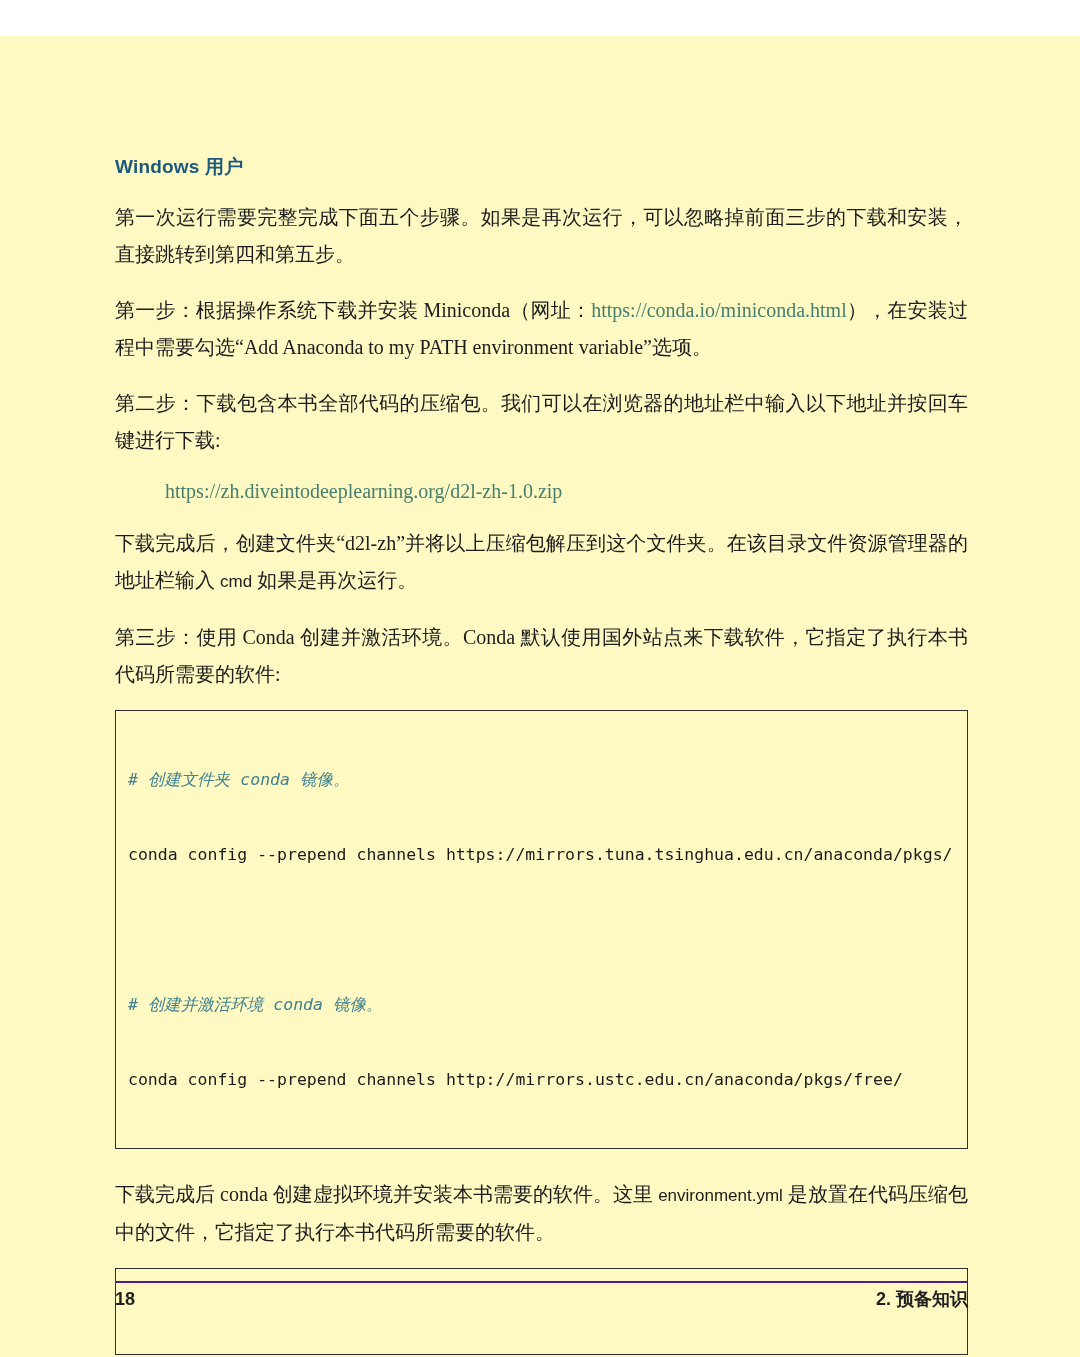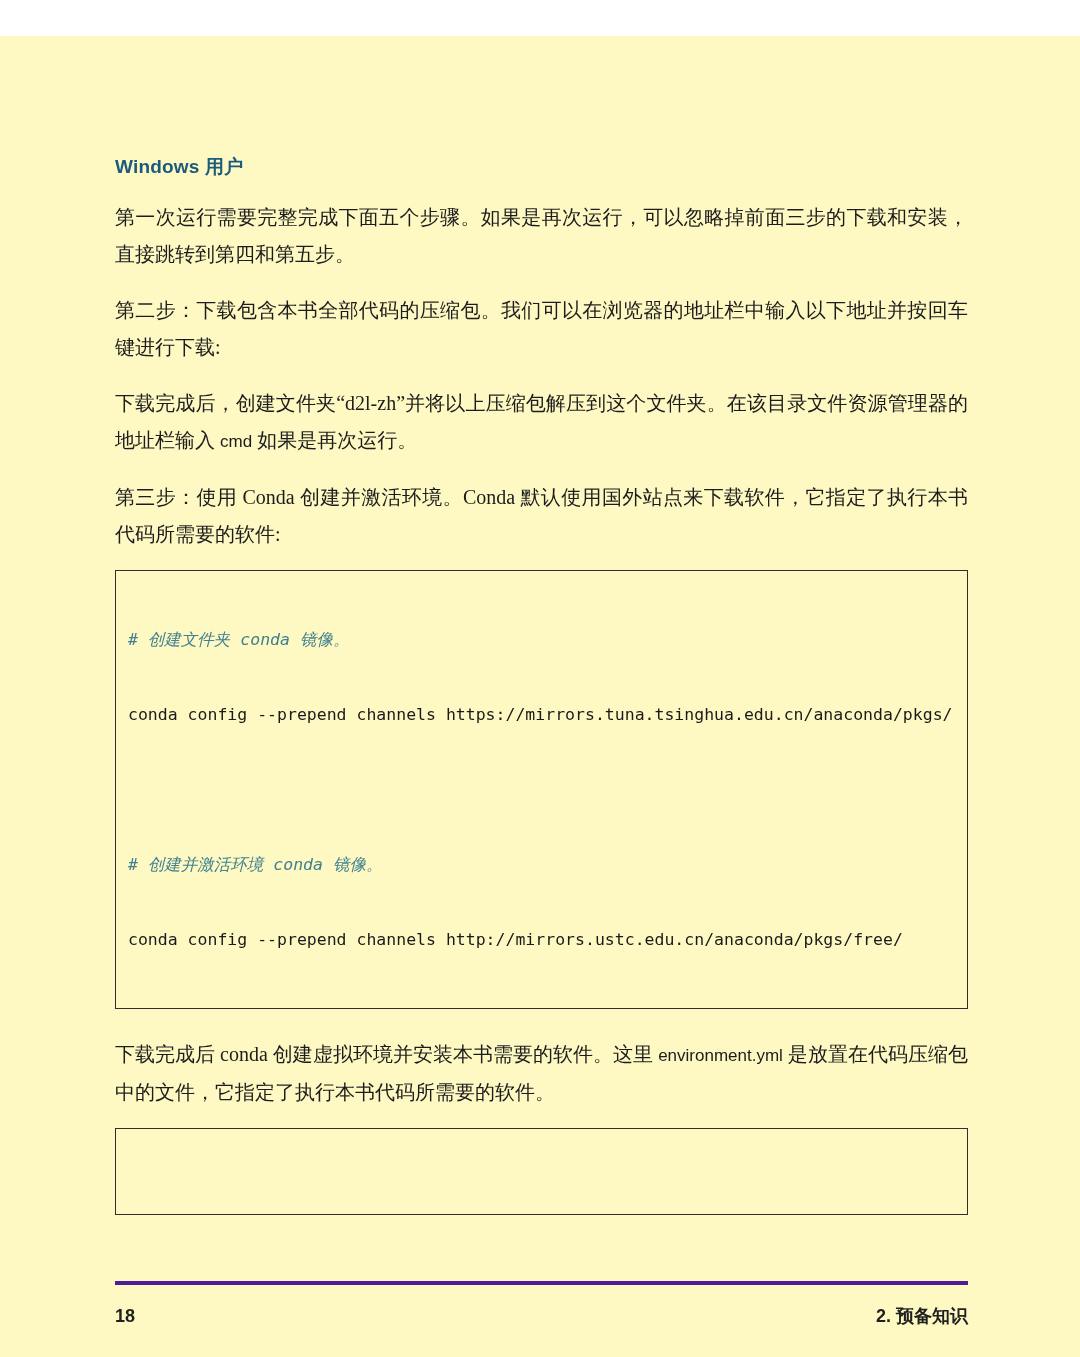--- a/index.html
+++ b/index.html
@@ -64,22 +64,22 @@
   }
   .code-block.multi { padding: 6px 12px; }
   .code-line { min-height: 25px; }
   .code-comment { color: #408090; font-style: italic; }
   .cont-arrow { color: #d9544f; }
   .footer {
     position: absolute;
     left: 115px;
     right: 112px;
     top: 1245px;
-    border-top: 4px solid #4c1d95;
-    padding-top: 19px;
+    border-top: 2px solid #4c1d95;
+    padding-top: 4px;
     display: flex;
     justify-content: space-between;
     align-items: baseline;
     font-family: "Liberation Sans", "DejaVu Sans", sans-serif;
     font-weight: bold;
     font-size: 18px;
     color: #1f1f1f;
   }
 </style>
 </head>
@@ -87,25 +87,31 @@
 
 <div class="page">
   <div class="content">
 
     <h3 class="subsection-title">Windows 用户</h3>
 
     <p class="body-para">
       <span>第一次运行需要完整完成下面五个步骤。如果是再次运行，可以忽略掉前面三步的下载和安装，直接跳转到第四和第五步。</span>
     </p>
 
+    <p class="body-para">
+      <span>第一步：根据操作系统下载并安装 Miniconda（网址：</span><a class="link">https://conda.io/miniconda.html</a><span>），在安装过程中需要勾选“Add Anaconda to my PATH environment variable”选项。</span>
+    </p>
 
     <p class="body-para">
       <span>第二步：下载包含本书全部代码的压缩包。我们可以在浏览器的地址栏中输入以下地址并按回车键进行下载:</span>
     </p>
 
+    <div class="link-line">
+      <a class="link">https://zh.diveintodeeplearning.org/d2l-zh-1.0.zip</a>
+    </div>
 
     <p class="body-para">
       <span>下载完成后，创建文件夹“d2l-zh”并将以上压缩包解压到这个文件夹。在该目录文件资源管理器的地址栏输入 </span><span class="mono-inline">cmd</span><span> 如果是再次运行。</span>
     </p>
 
     <p class="body-para">
       <span>第三步：使用 Conda 创建并激活环境。Conda 默认使用国外站点来下载软件，它指定了执行本书代码所需要的软件:</span>
     </p>
 
     <div class="code-block multi">

